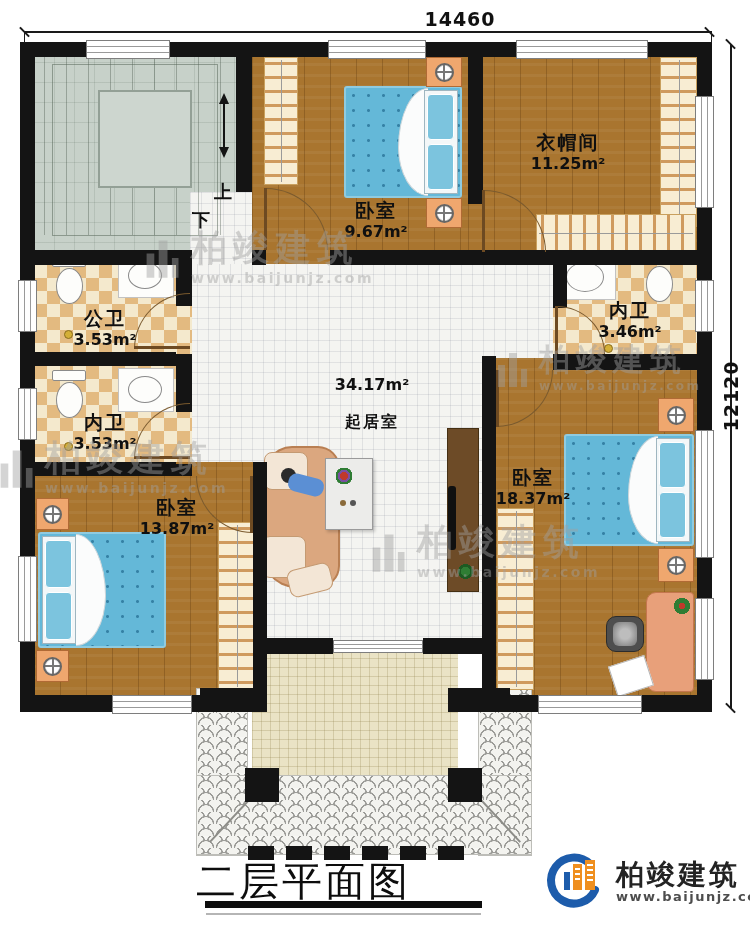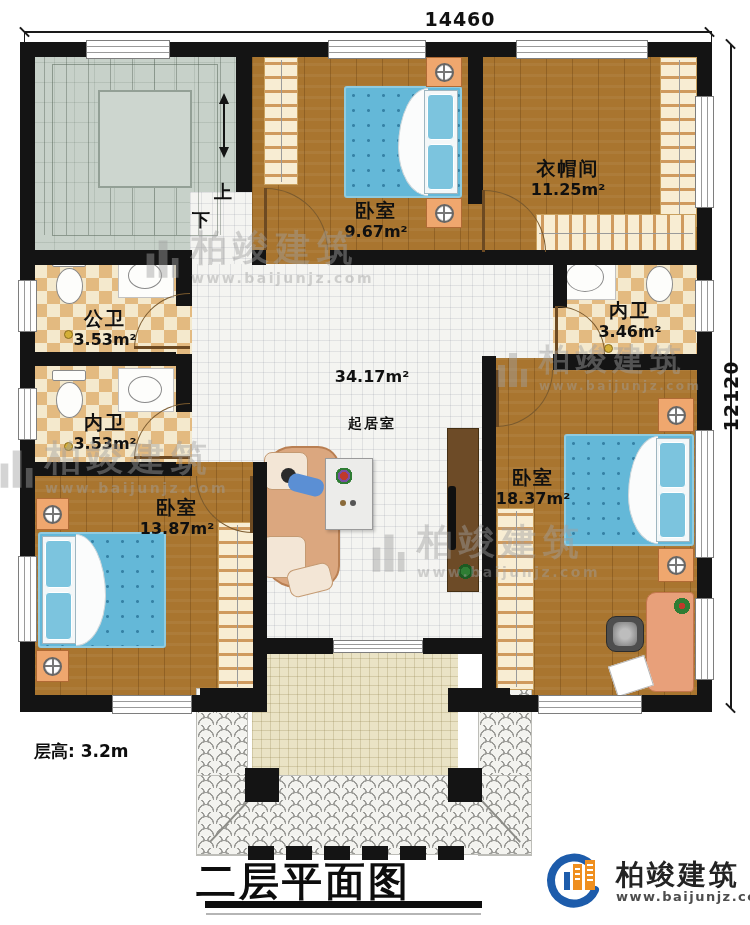--- a/index.html
+++ b/index.html
@@ -67,21 +67,21 @@
   .dimline{position:absolute;background:#1a1a1a}
   .dimtick{position:absolute;width:13px;height:2px;background:#1a1a1a;transform:rotate(45deg)}
   .dimtext{position:absolute;font-size:19px;font-weight:700;letter-spacing:1px;color:#111;text-align:center}
   
   .wm{position:absolute;display:flex;align-items:center;gap:7px;color:rgba(160,160,160,.45);pointer-events:none}
   .wm .wmbig{font-size:36px;font-weight:900;letter-spacing:6px;line-height:1}
   .wm .wmurl{font-size:14px;font-weight:700;letter-spacing:2.5px;margin-top:4px}
   .wm svg{flex:0 0 auto}
   
   .titleline{position:absolute;display:flex;align-items:baseline}
-  .titleline .big{font-size:40px;font-weight:700;letter-spacing:3px;color:#0d0d0d}
+  .titleline .big{font-size:40px;font-weight:400;letter-spacing:3px;color:#0d0d0d}
   .titleline .scale{font-size:29px;font-weight:700;margin-left:18px;color:#0d0d0d}
   .brand{position:absolute;display:flex;align-items:center;gap:8px}
   .brand .bname{font-size:28px;font-weight:900;letter-spacing:3px;color:#232323;line-height:1.05}
   .brand .burl{font-size:13px;font-weight:800;letter-spacing:1.5px;color:#4d4d4d}
   .infoblock{position:absolute;font-size:17px;font-weight:600;line-height:1.8;color:#0d0d0d}
 </style>
 </head>
 <body>
 
 <div class="plan">
@@ -254,39 +254,39 @@
   <div class="leaf" style="left:555px;top:306px;width:3px;height:48px"></div>
   <div class="arc br" style="left:496px;top:370px;width:57px;height:57px"></div>
   <div class="leaf" style="left:496px;top:370px;width:3px;height:57px"></div>
   <div class="arc bl" style="left:196px;top:476px;width:57px;height:57px"></div>
   <div class="leaf" style="left:250px;top:476px;width:3px;height:57px"></div>
 
   <div class="rlabel" style="left:306px;top:200px;width:140px">
     <div class="nm">卧室</div>
     <div class="ar">9.67m²</div>
   </div>
-  <div class="rlabel" style="left:498px;top:158px;width:140px">
+  <div class="rlabel" style="left:498px;top:132px;width:140px">
     <div class="nm">衣帽间</div>
     <div class="ar">11.25m²</div>
   </div>
   <div class="rlabel" style="left:45px;top:308px;width:120px">
     <div class="nm">公卫</div>
     <div class="ar">3.53m²</div>
   </div>
   <div class="rlabel" style="left:45px;top:412px;width:120px">
     <div class="nm">内卫</div>
     <div class="ar">3.53m²</div>
   </div>
   <div class="rlabel" style="left:570px;top:300px;width:120px">
     <div class="nm">内卫</div>
     <div class="ar">3.46m²</div>
   </div>
-  <div class="rlabel" style="left:302px;top:368px;width:140px">
+  <div class="rlabel" style="left:302px;top:376px;width:140px">
     <div class="ar">34.17m²</div>
-    <div class="nm" style="margin-top:28px;font-size:14px">起居室</div>
+    <div class="nm" style="margin-top:18px;font-size:16px">起居室</div>
   </div>
   <div class="rlabel" style="left:107px;top:497px;width:140px">
     <div class="nm">卧室</div>
     <div class="ar">13.87m²</div>
   </div>
   <div class="rlabel" style="left:463px;top:467px;width:140px">
     <div class="nm">卧室</div>
     <div class="ar">18.37m²</div>
   </div>
 
@@ -332,21 +332,20 @@
   <div class="dimtick" style="left:18px;top:31px"></div>
   <div class="dimtick" style="left:703px;top:31px"></div>
   <div class="dimline" style="left:24px;top:31px;width:1px;height:12px"></div>
   <div class="dimline" style="left:711px;top:31px;width:1px;height:12px"></div>
   <div class="dimline" style="left:730px;top:44px;width:2px;height:664px"></div>
   <div class="dimtick" style="left:724px;top:43px"></div>
   <div class="dimtick" style="left:724px;top:707px"></div>
   <div class="dimtext" style="left:691px;top:385px;width:80px;transform:rotate(-90deg)">12120</div>
 
   <div class="infoblock" style="left:34px;top:736px">
-    <div>层高: 3.2m</div>
   </div>
 
   <div class="titleline" style="left:196px;top:854px">
     <span class="big">二层平面图</span>
   </div>
   <div class="abs" style="left:205px;top:901px;width:277px;height:7px;background:#0d0d0d"></div>
   <div class="abs" style="left:206px;top:913px;width:275px;height:2px;background:#b5b5b5"></div>
 
   <div class="brand" style="left:542px;top:852px">
     <svg width="66" height="60" viewBox="0 0 66 60">

